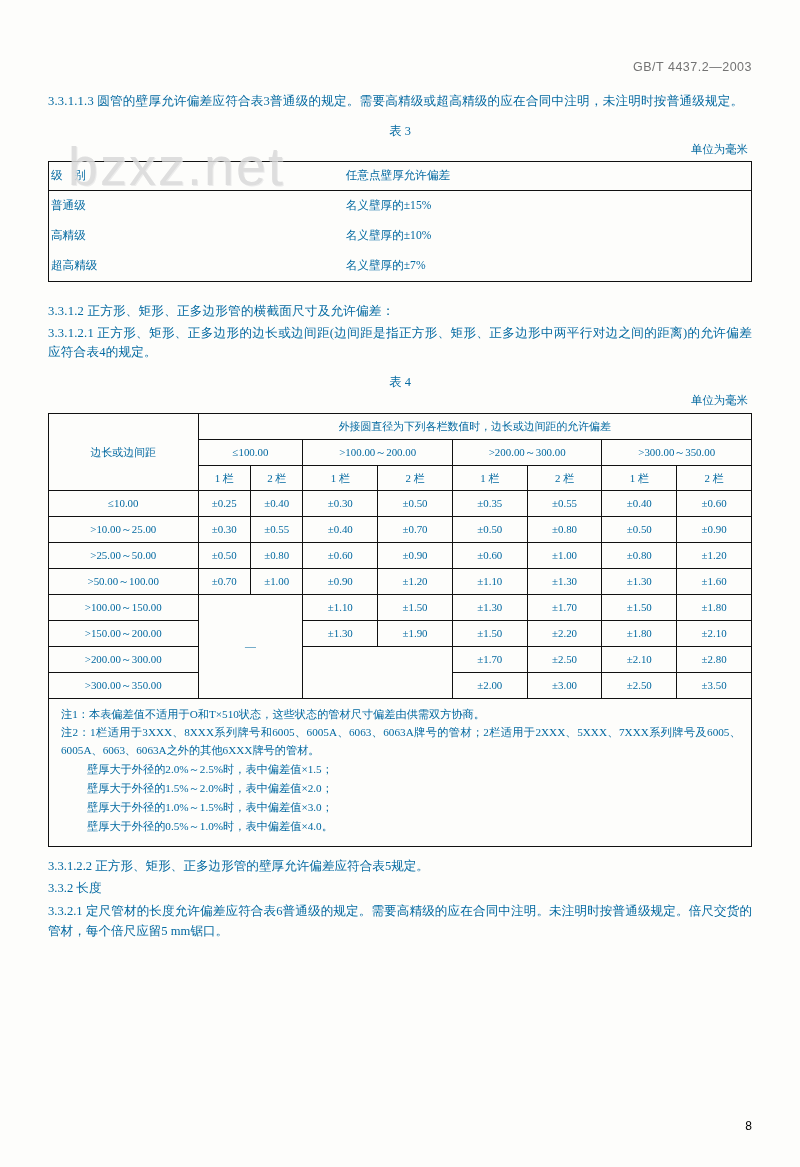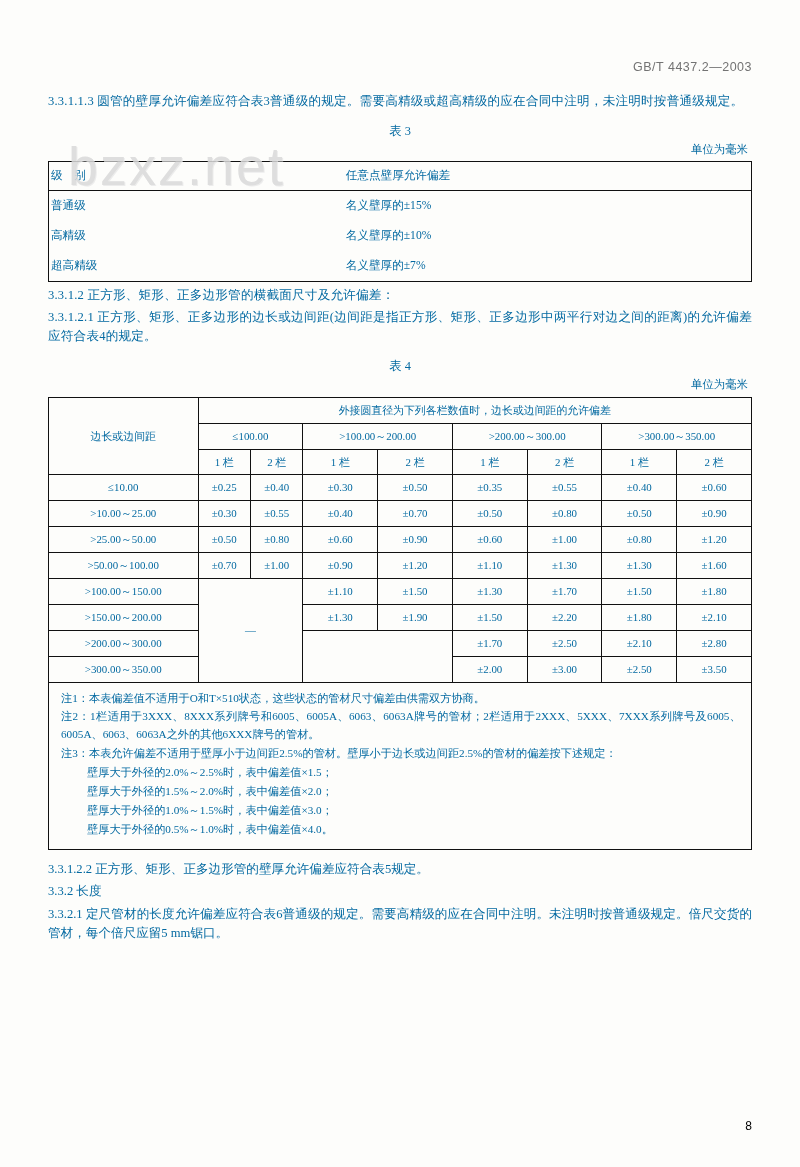--- a/index.html
+++ b/index.html
@@ -50,21 +50,21 @@
     top: 92px;
     color: #0369a1;
     font-size: 12.6px;
     line-height: 1.55;
   }
   .para {
     margin: 0 0 2px 0;
     text-align: justify;
     letter-spacing: 0.2px;
   }
-  .spaced { margin-top: 4px; }
+  .spaced { margin-top: 20px; }
   .tbl-caption {
     text-align: center;
     font-size: 12.4px;
     margin: 10px 0 1px 0;
   }
   .unit-line {
     text-align: right;
     font-size: 11.4px;
     margin: 0 0 2px 0;
     padding-right: 4px;
@@ -271,21 +271,20 @@
           <td>±3.00</td>
           <td>±2.50</td>
           <td>±3.50</td>
         </tr>
       </tbody>
     </table>
 
     <div class="notes">
       <p>注1：本表偏差值不适用于O和T×510状态，这些状态的管材尺寸偏差由供需双方协商。</p>
       <p>注2：1栏适用于3XXX、8XXX系列牌号和6005、6005A、6063、6063A牌号的管材；2栏适用于2XXX、5XXX、7XXX系列牌号及6005、6005A、6063、6063A之外的其他6XXX牌号的管材。</p>
-      <p>注3：本表允许偏差不适用于壁厚小于边间距2.5%的管材。壁厚小于边长或边间距2.5%的管材的偏差按下述规定：</p>
       <p class="sub">壁厚大于外径的2.0%～2.5%时，表中偏差值×1.5；</p>
       <p class="sub">壁厚大于外径的1.5%～2.0%时，表中偏差值×2.0；</p>
       <p class="sub">壁厚大于外径的1.0%～1.5%时，表中偏差值×3.0；</p>
       <p class="sub">壁厚大于外径的0.5%～1.0%时，表中偏差值×4.0。</p>
     </div>
 
     <div class="tail">
       <p>3.3.1.2.2  正方形、矩形、正多边形管的壁厚允许偏差应符合表5规定。</p>
       <p>3.3.2  长度</p>
       <p>3.3.2.1  定尺管材的长度允许偏差应符合表6普通级的规定。需要高精级的应在合同中注明。未注明时按普通级规定。倍尺交货的管材，每个倍尺应留5 mm锯口。</p>

